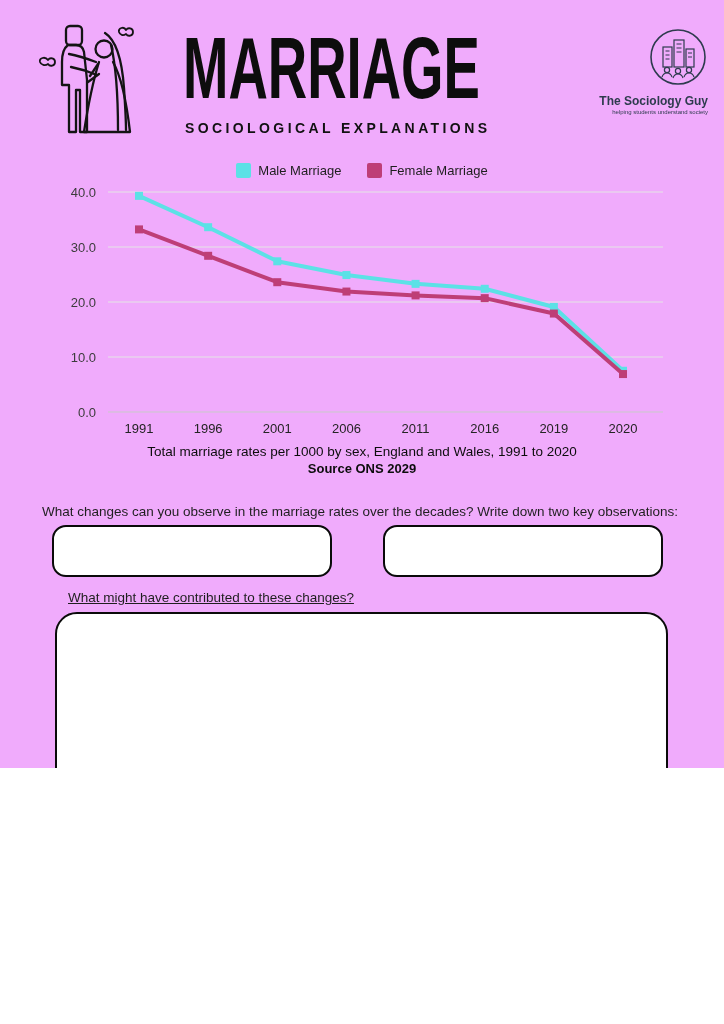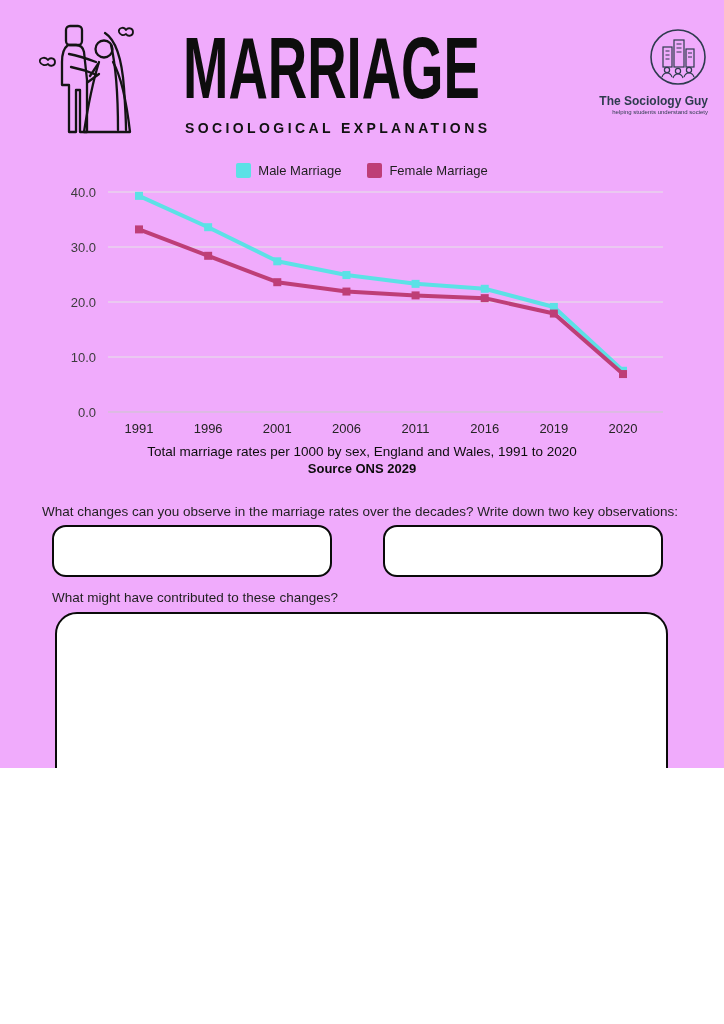--- a/index.html
+++ b/index.html
@@ -35,21 +35,21 @@
   .legend { display:flex; justify-content:center; align-items:flex-end; gap:26px; height:18px; }
   .legend-item { display:flex; align-items:center; gap:7px; font-size:13px; color:#1f1f1f; }
   .swatch { width:15px; height:15px; border-radius:2px; display:inline-block; }
   #chart-svg { display:block; margin-left:28px; }
   .caption { text-align:center; margin-top:6px; color:#0d0d0d; }
   .caption-line1 { font-size:13.5px; font-weight:normal; }
   .caption-line2 { font-size:13px; font-weight:bold; margin-top:2px; }
   
   .question { font-size:13.5px; color:#1f1f1f; }
   .q1 { margin:28px 20px 0 42px; }
-  .q2 { margin:13px 20px 0 52px; }
+  .q2 { margin:13px 20px 0 68px;text-decoration:underline; }
   .boxes-row {
     display:flex; justify-content:space-between;
     margin:6px 0 0 52px; width:611px;
   }
   .answer-box {
     width:280px; height:52px; border:2px solid #0a0a0a; border-radius:14px;
     background:#fff;
   }
   .big-box {
     margin:7px 0 0 55px; width:613px; height:254px;

